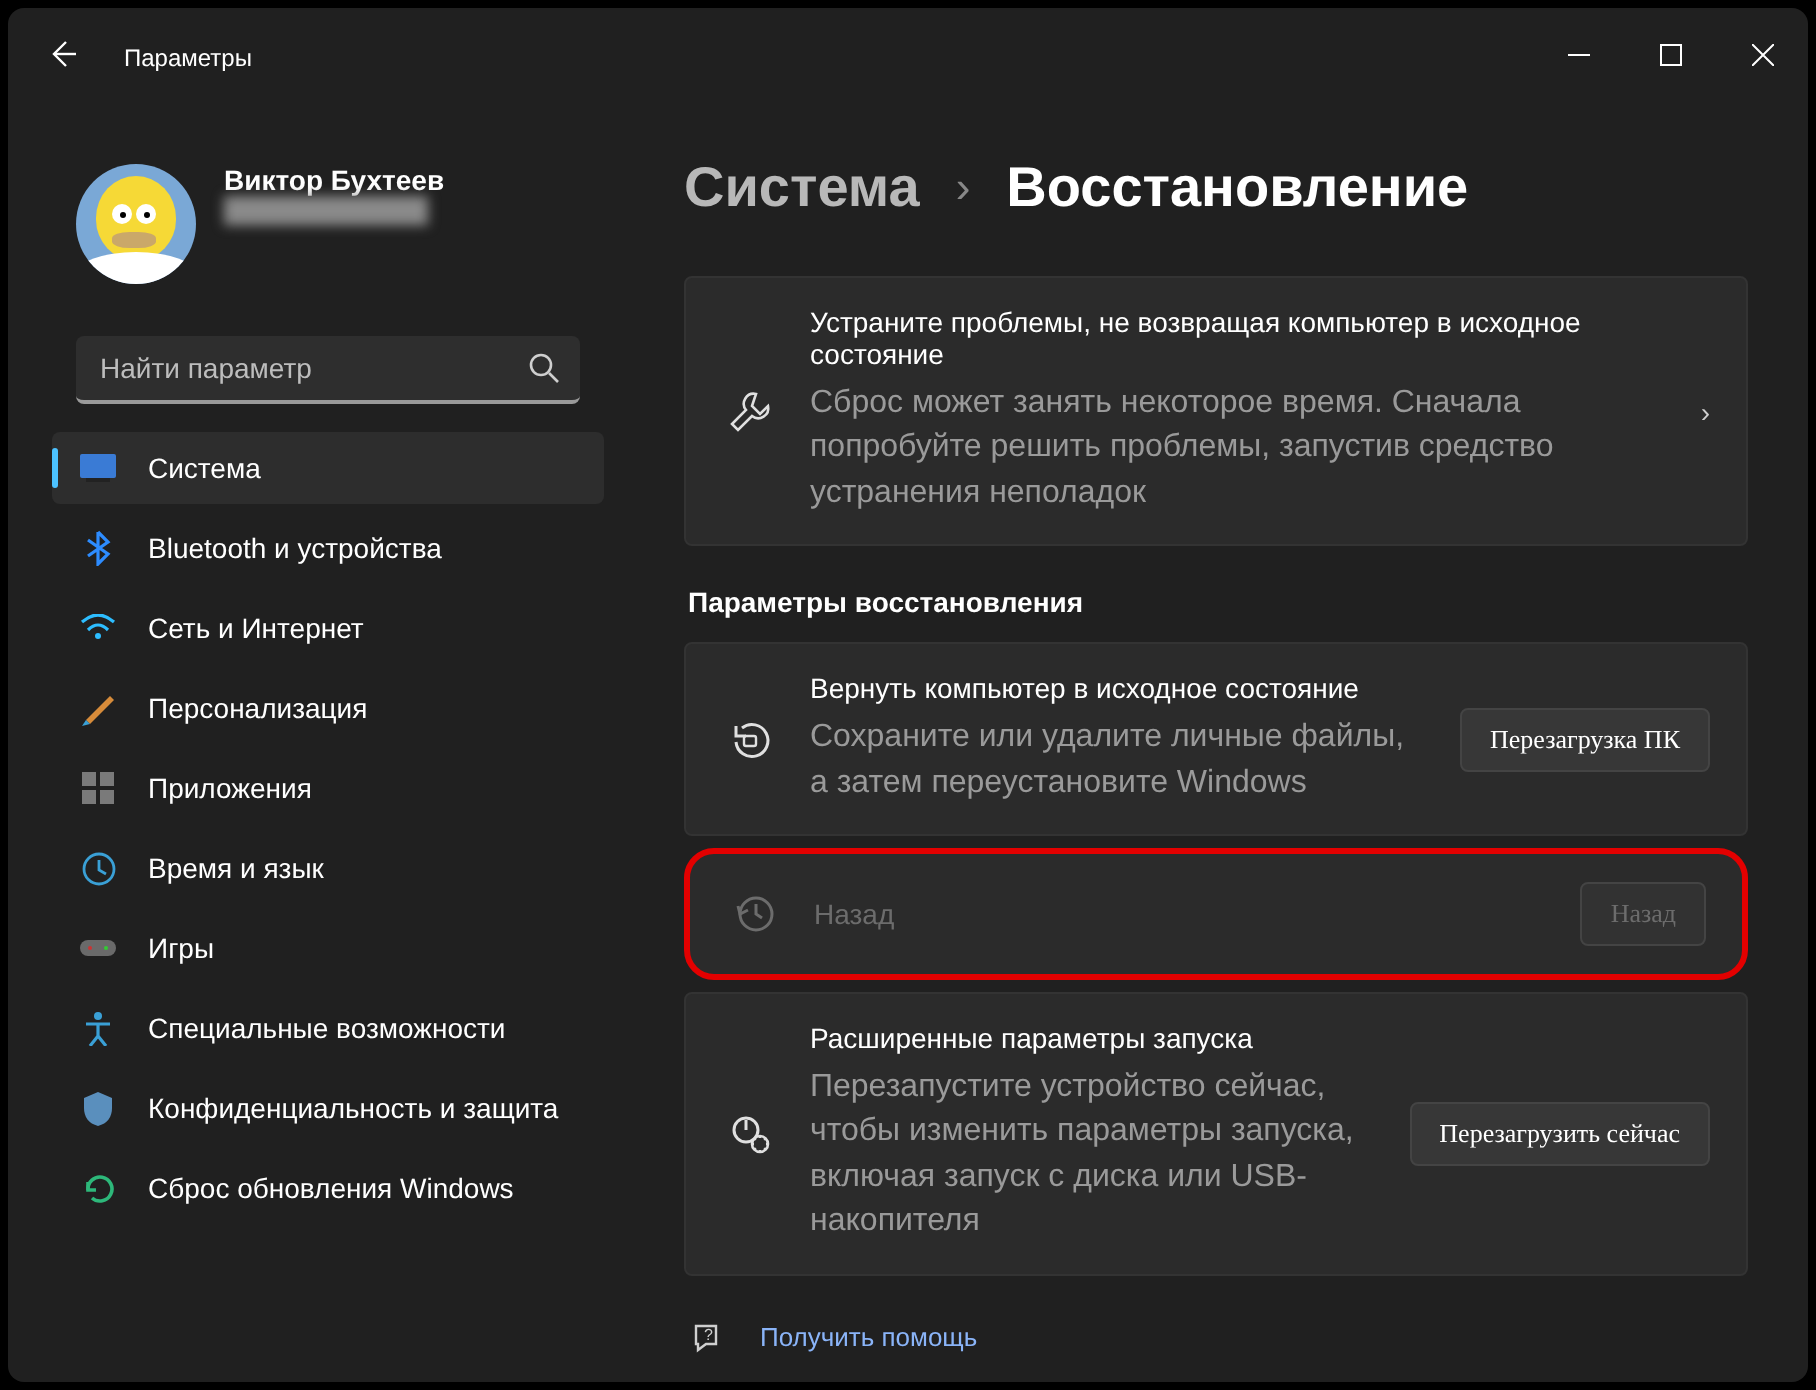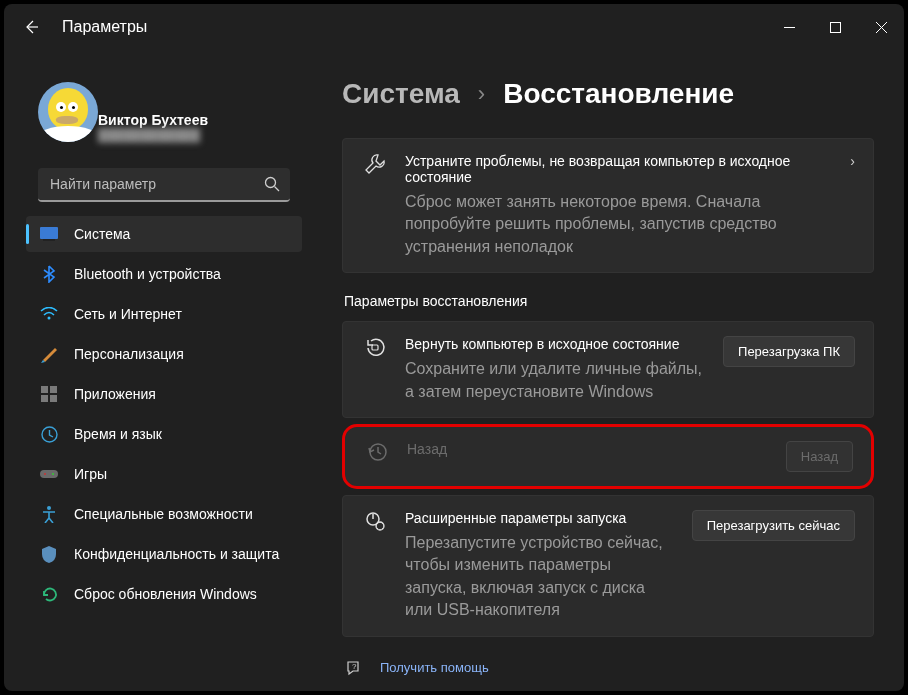--- a/index.html
+++ b/index.html
@@ -1,26 +1,26 @@
 <!DOCTYPE html>
 <html><head>
 <meta charset="utf-8">
 <style>
   * { box-sizing: border-box; margin: 0; padding: 0; }
   html, body { width: 908px; height: 695px; font-family: "Segoe UI", Arial, sans-serif; background: #000; overflow: hidden; }
   .window { width: 900px; height: 687px; margin: 4px; background: #202020; border-radius: 8px; position: relative; display: flex; flex-direction: column; }
   .titlebar { height: 46px; display: flex; align-items: center; justify-content: space-between; padding: 0 0 0 18px; }
-  .titlebar-left { display: flex; align-items: center; gap: 22px; color: #fff; font-size: 16px; }
+  .titlebar-left { display: flex; align-items: flex-end; gap: 22px; color: #fff; font-size: 12px; }
   .back-btn { width: 18px; height: 18px; display: flex; align-items: center; justify-content: center; color: #fff; cursor: pointer; }
   .winctrls { display: flex; }
   .winctrl { width: 46px; height: 40px; display: flex; align-items: center; justify-content: center; color: #fff; cursor: pointer; }
   .winctrl svg { width: 11px; height: 11px; }
   .body { flex: 1; display: flex; overflow: hidden; }
   .sidebar { width: 310px; padding: 0 12px 0 12px; display: flex; flex-direction: column; }
-  .profile { display: flex; align-items: flex-end; padding: 32px 8px 18px 22px; }
+  .profile { display: flex; align-items: flex-start; gap: 14px; padding: 32px 8px 18px 22px; }
   .avatar { width: 60px; height: 60px; border-radius: 50%; background: #7aa8d6; position: relative; overflow: hidden; flex-shrink: 0; }
   .avatar .face { position: absolute; left: 10px; top: 6px; width: 40px; height: 42px; background: #f6d936; border-radius: 50% 50% 48% 48%; }
   .avatar .eye { position:absolute; width:10px; height:10px; background:#fff; border-radius:50%; top:20px; }
   .avatar .eye.l{left:18px;} .avatar .eye.r{left:30px;}
   .avatar .dot{position:absolute;width:3px;height:3px;background:#000;border-radius:50%;top:24px;}
   .avatar .dot.l{left:22px;} .avatar .dot.r{left:34px;}
   .avatar .mouth{position:absolute;left:18px;top:34px;width:22px;height:8px;background:#caa869;border-radius:40%;}
   .avatar .shirt{position:absolute;left:0;bottom:-6px;width:60px;height:22px;background:#fff;border-radius:50% 50% 0 0;}
   .profile-info { color: #fff; }
   .profile-name { font-size: 14px; font-weight: 600; }
@@ -31,32 +31,32 @@
   .search .icon { position: absolute; right: 10px; top: 8px; color: #cfcfcf; }
   .nav { display: flex; flex-direction: column; gap: 4px; padding: 0 0 0 10px; }
   .nav-item { display: flex; align-items: center; gap: 16px; height: 36px; padding: 0 14px; border-radius: 4px; color: #fff; font-size: 14px; cursor: pointer; position: relative; }
   .nav-item.active { background: #2d2d2d; }
   .nav-item.active::before { content: ""; position: absolute; left: 0; top: 8px; bottom: 8px; width: 3px; background: #4cc2ff; border-radius: 2px; }
   .nav-icon { width: 18px; height: 18px; display: flex; align-items: center; justify-content: center; flex-shrink: 0; }
   .main { flex: 1; padding: 28px 30px 0 28px; overflow-y: auto; color: #fff; }
   .breadcrumb { display: flex; align-items: center; gap: 18px; font-size: 28px; font-weight: 600; margin-bottom: 28px; }
   .breadcrumb .sep { color: #888; font-size: 22px; font-weight: 400; }
   .breadcrumb .parent { color: #b8b8b8; cursor: pointer; }
-  .card { background: #2b2b2b; border: 1px solid #333; border-radius: 4px; margin-bottom: 6px; display: flex; align-items: flex-start; padding: 14px 18px 14px 18px; gap: 16px; }
+  .card { background: #2b2b2b; border: 1px solid #333; border-radius: 4px; margin-bottom: 6px; display: flex; align-items: center; padding: 14px 18px 14px 18px; gap: 16px; }
   .card.highlight { border: 3px solid #e30000; border-radius: 15px; }
   .card.disabled .card-title, .card.disabled .card-desc, .card.disabled .card-icon { color: #6c6c6c; }
   .card-icon { width: 28px; display: flex; justify-content: center; color: #e0e0e0; flex-shrink: 0; }
   .card-body { flex: 1; }
   .card-title { font-size: 14px; color: #fff; }
   .card-desc { font-size: 16px; color: #9a9a9a; margin-top: 6px; line-height: 1.4; }
   .card-action { flex-shrink: 0; }
   .chev { color: #cfcfcf; font-size: 14px; }
-  .btn { background: #373737; border: 1px solid #444; color: #fff; font-size: 13px; padding: 7px 14px; border-radius: 4px; cursor: pointer; }
+  .btn { background: #373737; border: 1px solid #444; color: #fff; font-size: 13px; padding: 7px 14px; border-radius: 4px; cursor: pointer; font-family: Liberation Serif, serif; }
   .btn.disabled { color: #6c6c6c; background: #323232; cursor: default; }
-  .section-title { font-size: 14px; font-weight: 400; margin: 20px 0 12px 2px; }
+  .section-title { font-size: 14px; font-weight: 700; margin: 20px 0 12px 2px; }
   .footlinks { margin-top: 22px; display: flex; flex-direction: column; gap: 14px; padding-left: 2px; }
   .footlink { display: flex; align-items: center; gap: 16px; color: #8ab4f8; font-size: 13px; cursor: pointer; }
   .footlink .icon { width: 20px; color: #cfcfcf; display: flex; justify-content: center; }
   .main::-webkit-scrollbar { width: 4px; }
   .main::-webkit-scrollbar-thumb { background: #555; border-radius: 2px; }
 </style>
 </head>
 <body>
 
 <div class="window">

